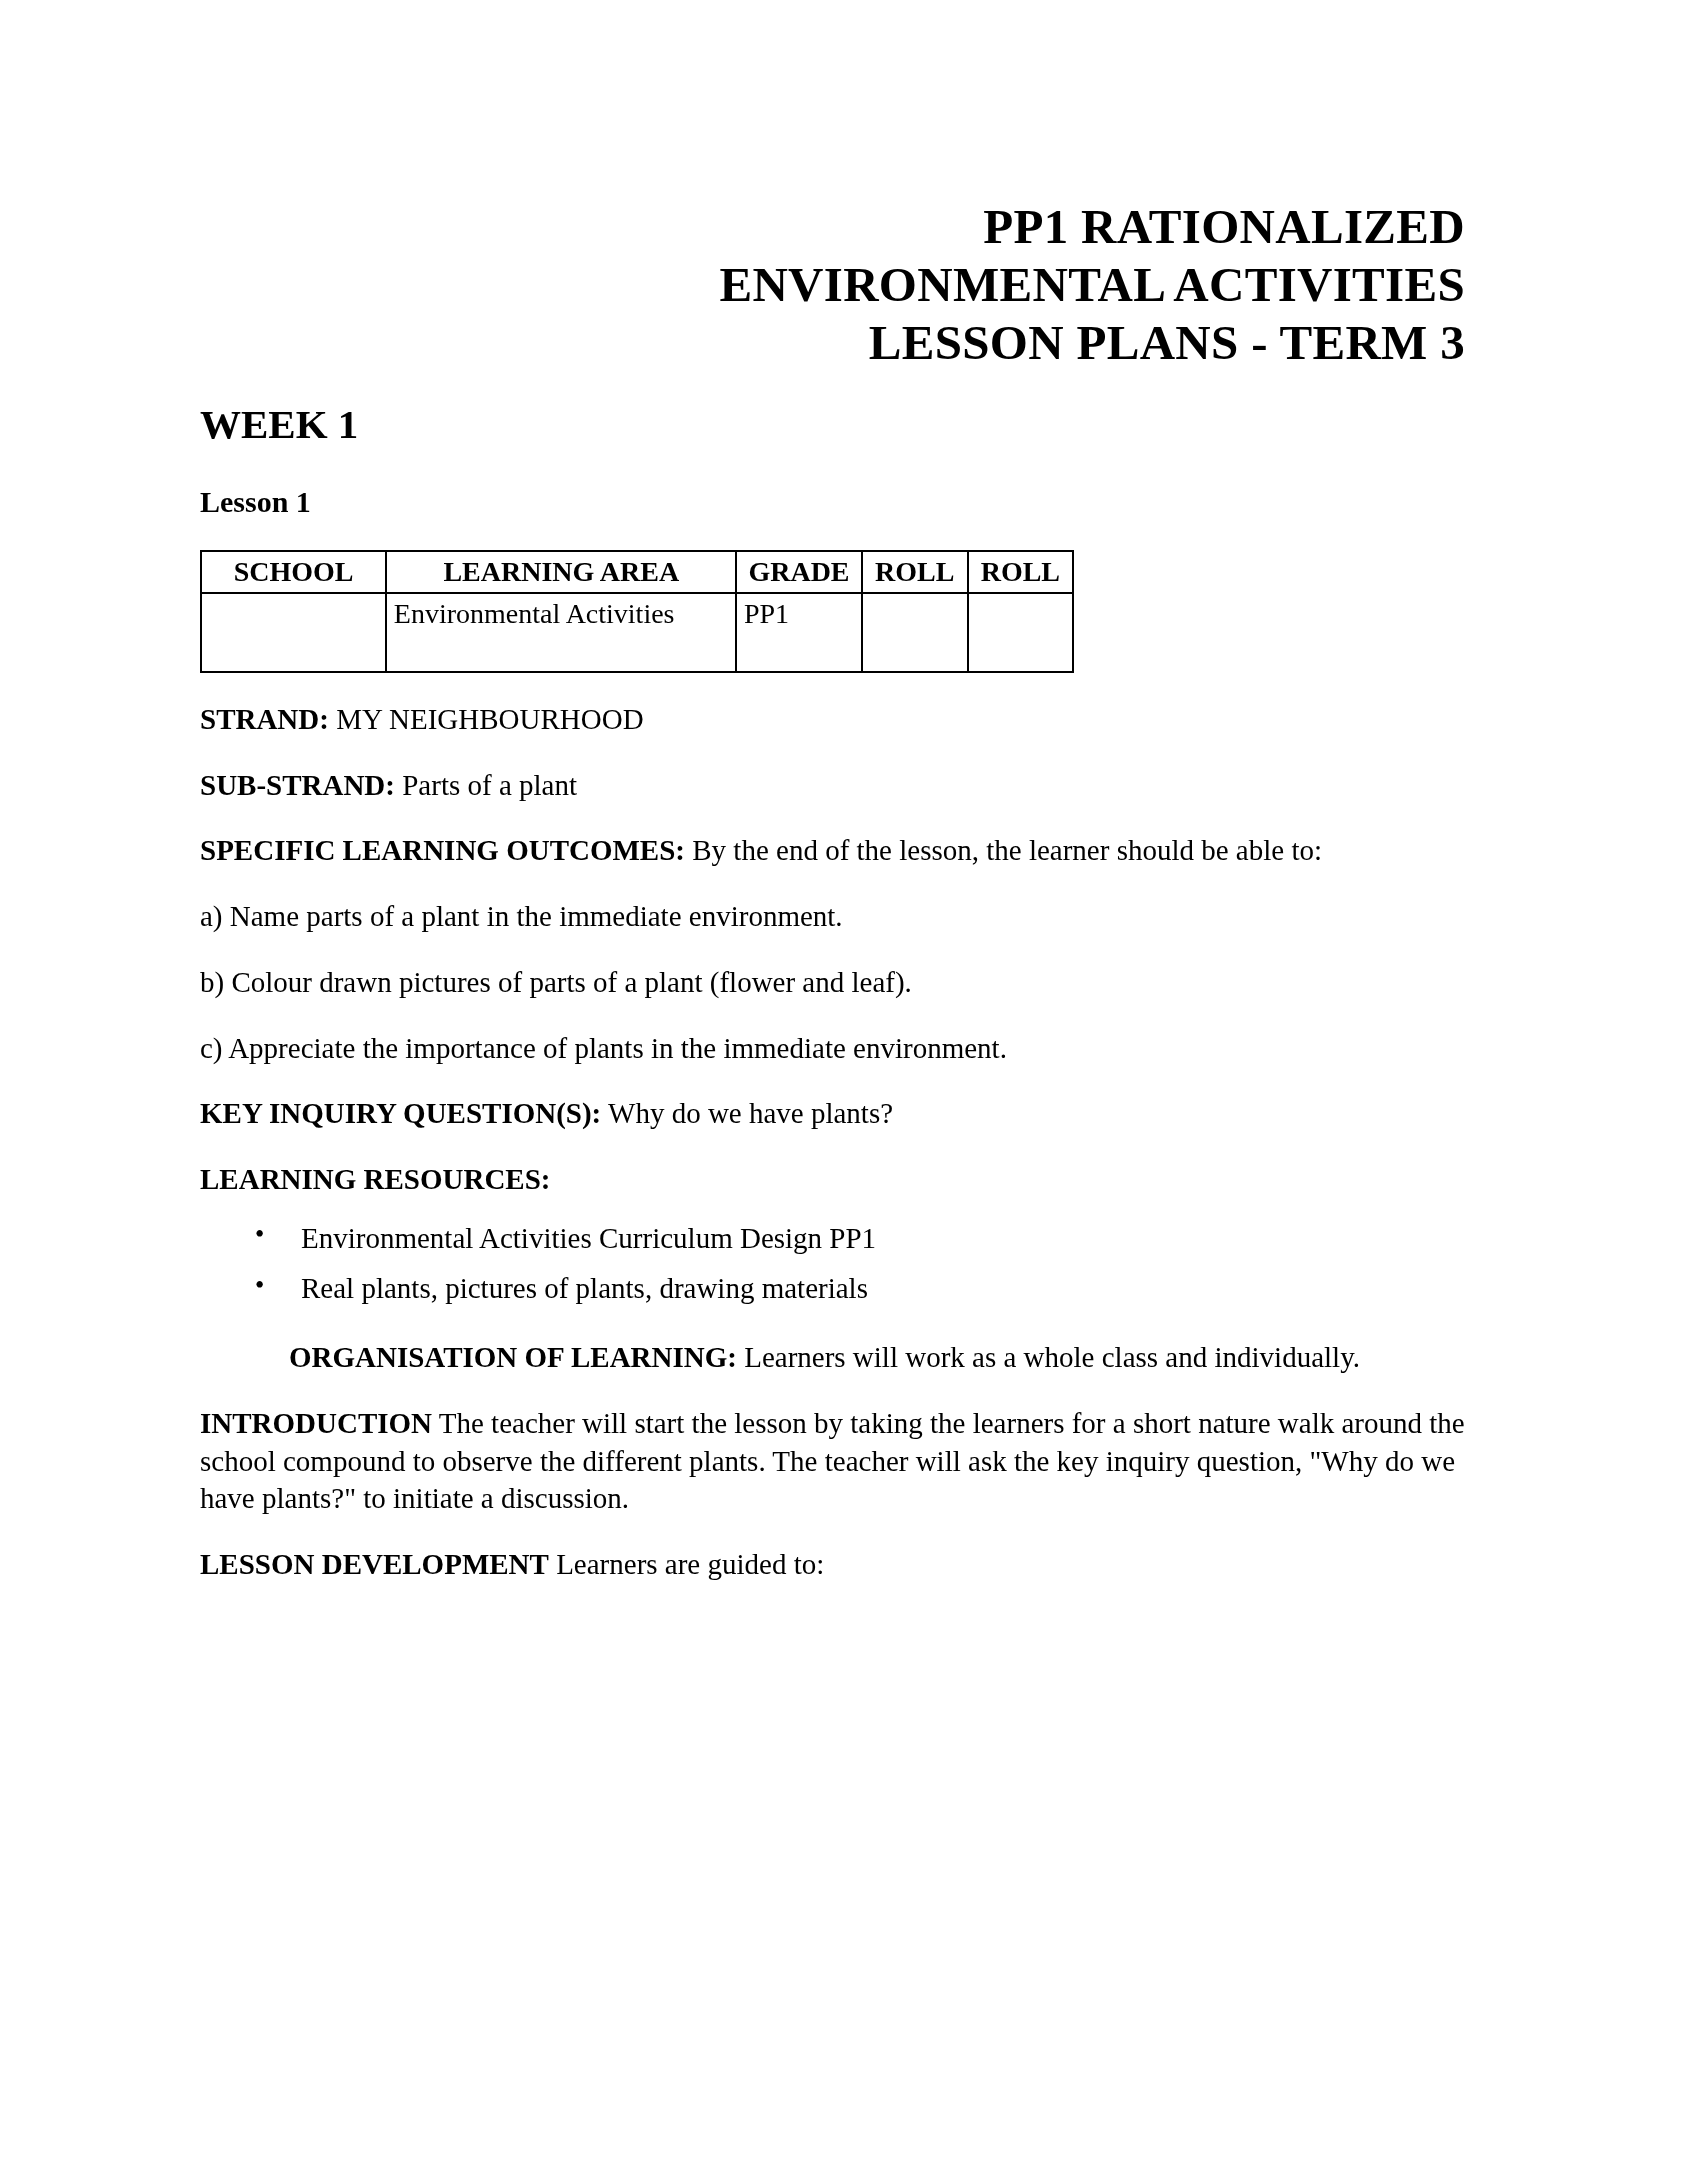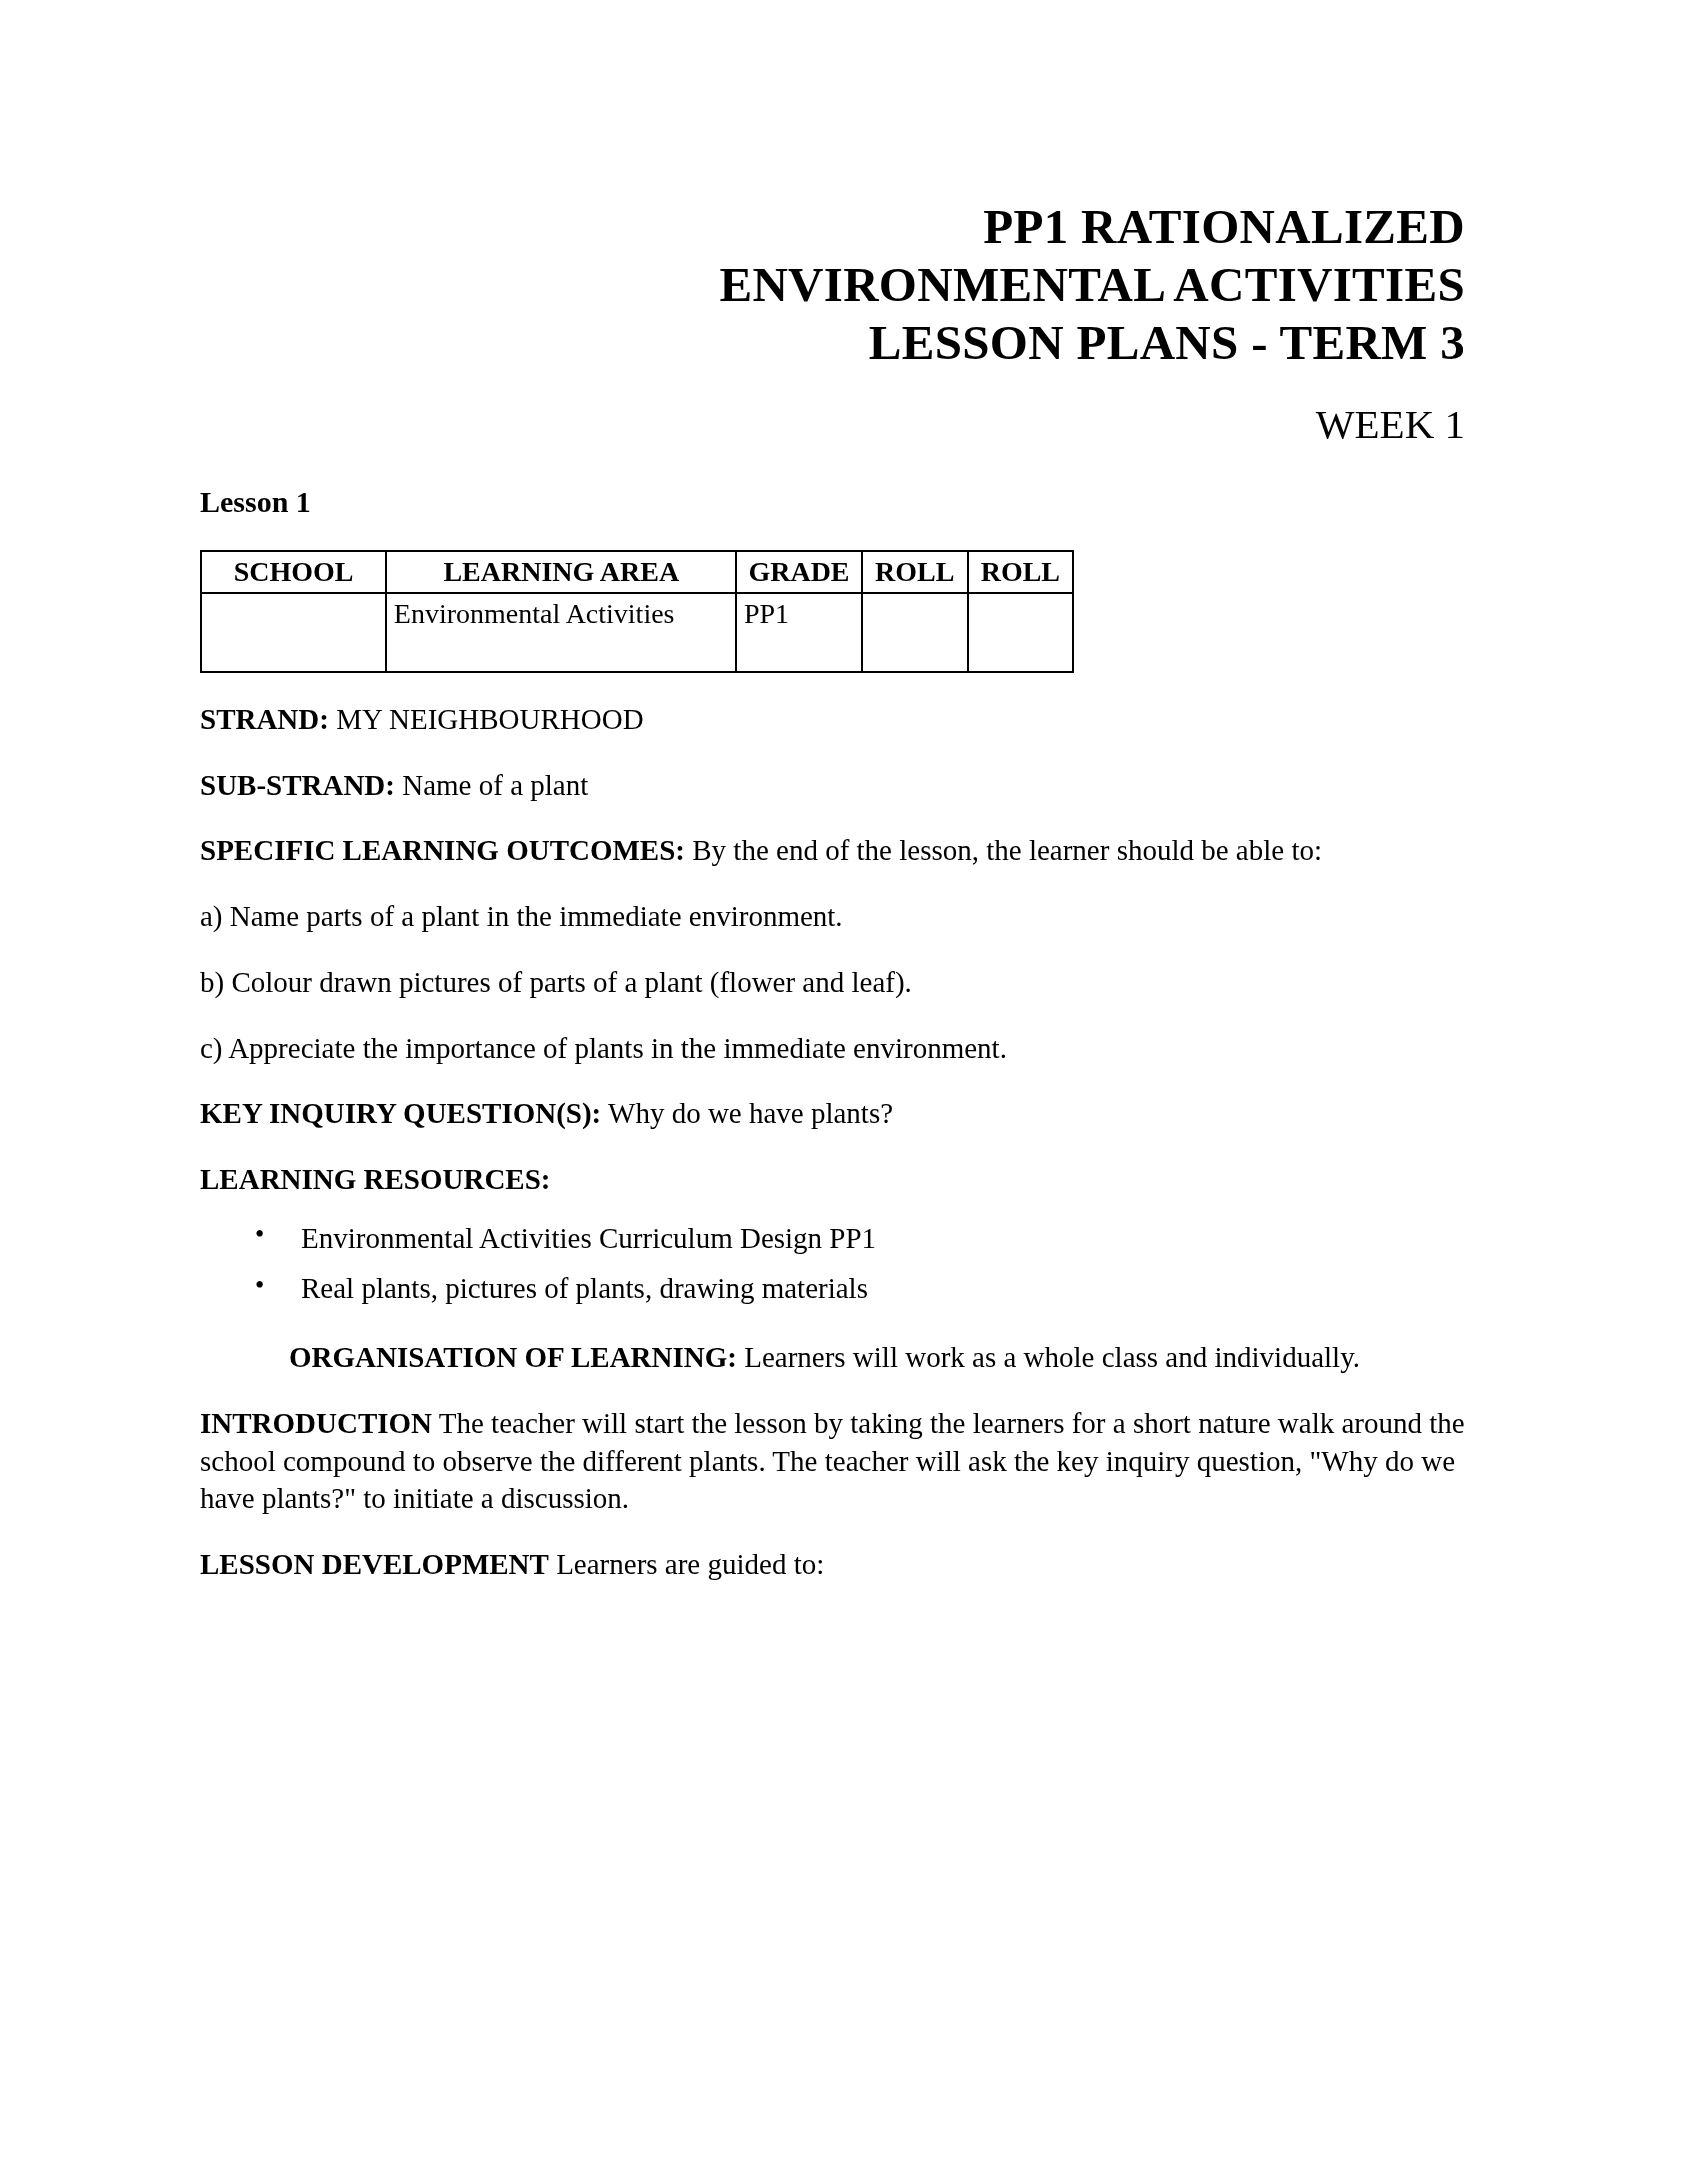--- a/index.html
+++ b/index.html
@@ -30,24 +30,23 @@
     line-height: 1.18;
     text-align: right;
     margin: 0 0 12px 0;
     letter-spacing: 0.3px;
   }
   .doc-title .tline { display: block; white-space: nowrap; }
 
   
   .week-heading {
     font-size: 41px;
-    font-weight: normal;
+    font-weight: bold;
     line-height: 1.2;
-    margin: 29px 0 0 12px;
-    text-align: right;
+    margin: 29px 0 0 0;
   }
   .lesson-heading {
     font-size: 30px;
     font-weight: bold;
     line-height: 1.2;
     margin: 34px 0 0 0;
   }
 
   
   .info-table {
@@ -148,21 +147,21 @@
         <td class="col-area">Environmental Activities</td>
         <td class="col-grade">PP1</td>
         <td class="col-roll"></td>
         <td class="col-time"></td>
       </tr>
     </tbody>
   </table>
 
   <p class="body"><b class="lbl">STRAND:</b><span> MY NEIGHBOURHOOD</span></p>
 
-  <p class="body"><b class="lbl">SUB-STRAND:</b><span> Name of a plant</span></p>
+  <p class="body"><b class="lbl">SUB-STRAND:</b><span> Parts of a plant</span></p>
 
   <p class="body"><b class="lbl">SPECIFIC LEARNING OUTCOMES:</b><span> By the end of the lesson, the learner should be able to:</span></p>
 
   <p class="body">a) Name parts of a plant in the immediate environment.</p>
   <p class="body">b) Colour drawn pictures of parts of a plant (flower and leaf).</p>
   <p class="body">c) Appreciate the importance of plants in the immediate environment.</p>
 
   <p class="body"><b class="lbl">KEY INQUIRY QUESTION(S):</b><span> Why do we have plants?</span></p>
 
   <p class="body"><b class="lbl">LEARNING RESOURCES:</b></p>

